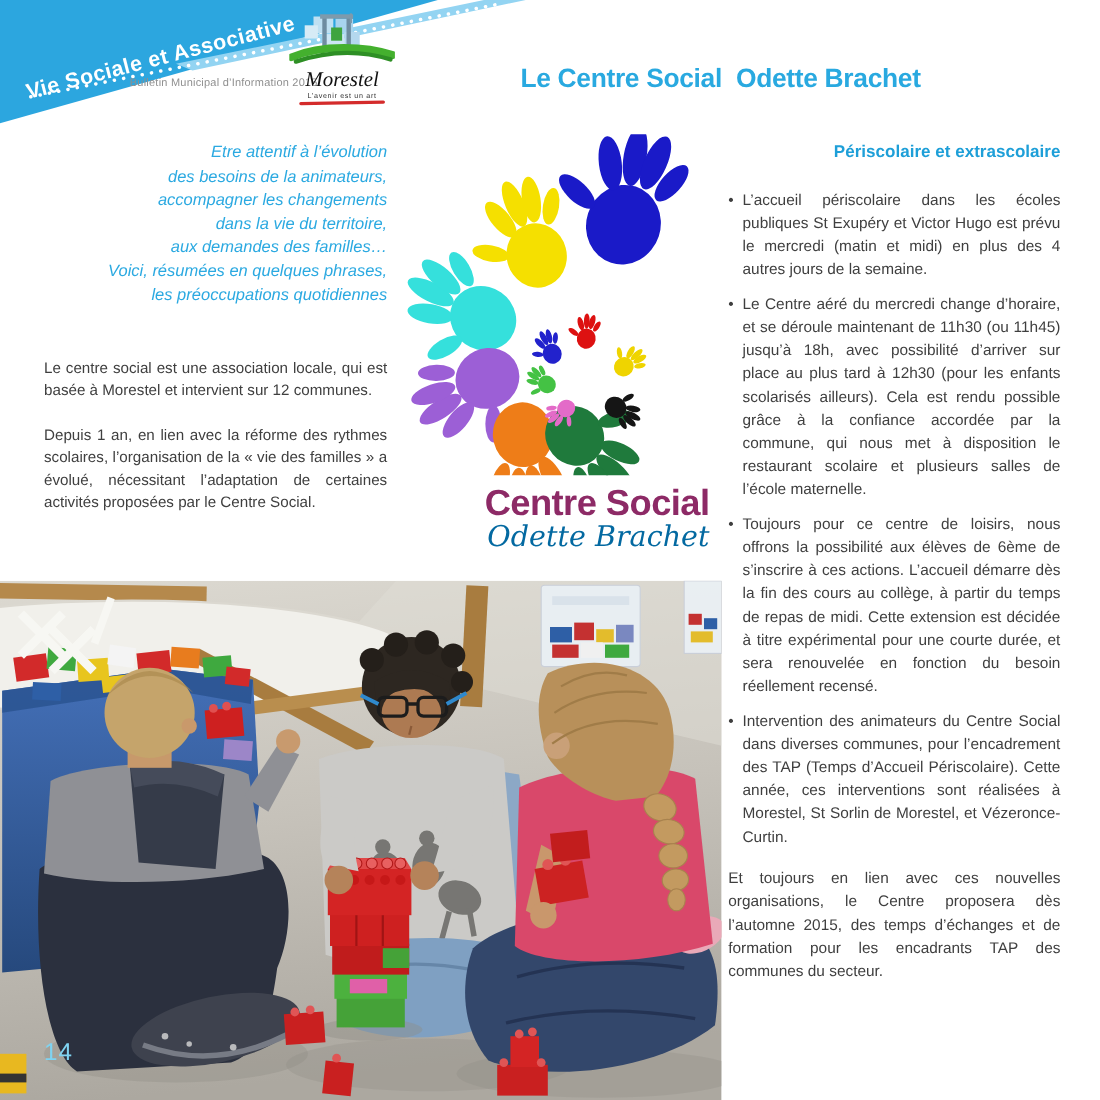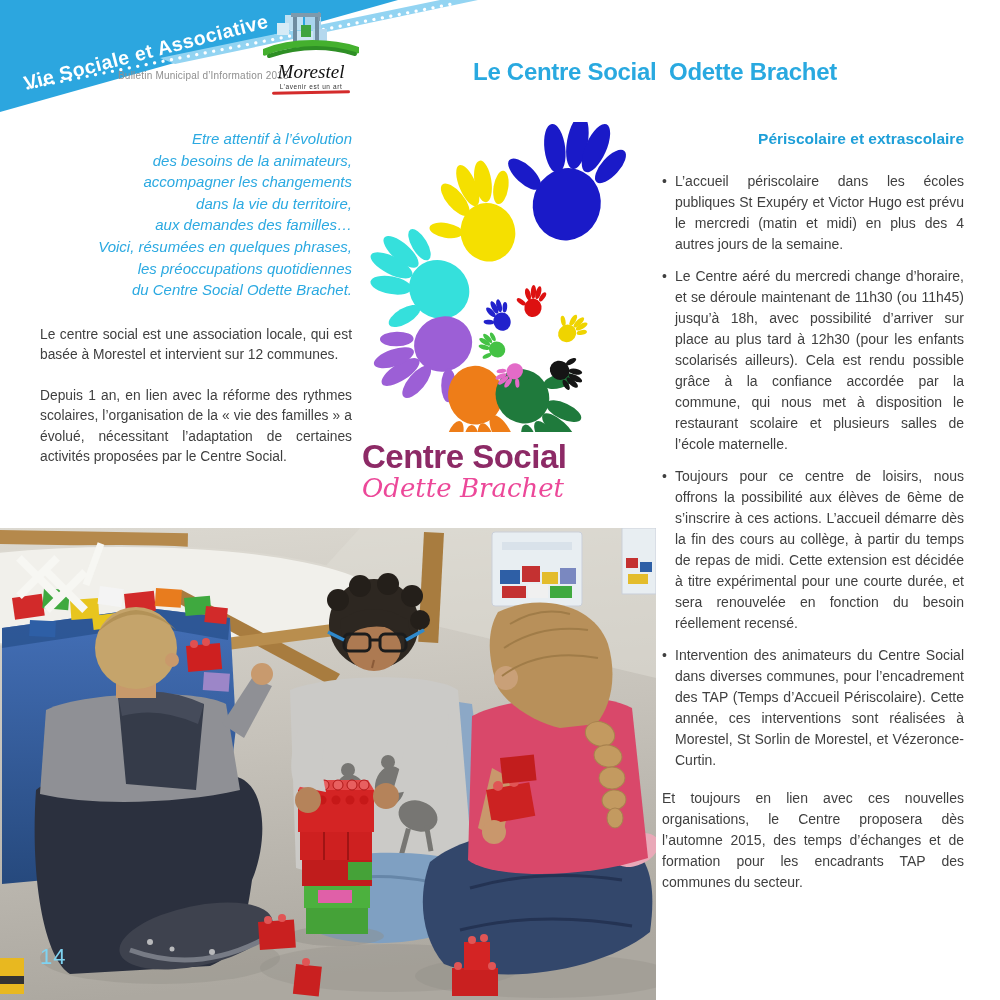--- a/index.html
+++ b/index.html
@@ -19,23 +19,23 @@
   #page-title{left:450px;top:58px;width:410px;text-align:center;font-size:24px;font-weight:bold;
               color:#29a9e0;letter-spacing:-.3px;white-space:pre;}
 
   
   #quote{left:40px;top:128px;width:312px;text-align:right;font-style:italic;
          color:#2ba9e1;font-size:15px;line-height:21.6px;}
   #left-paras{left:40px;top:325px;width:312px;font-size:13.8px;line-height:20.4px;text-align:justify;}
   #left-paras .para{margin:0 0 20px 0;}
 
   
-  #centre-logo{left:362px;top:122px;width:283px;height:398px;text-align:left;}
+  #centre-logo{left:362px;top:122px;width:283px;height:398px;text-align:right;}
   #centre-logo-title{font-size:33px;font-weight:bold;color:#8d2a66;letter-spacing:-.5px;line-height:1;margin-top:318px;}
-  #centre-logo-sub{font-family:"DejaVu Serif",serif;font-style:italic;font-size:26px;color:#ec4899;line-height:1.2;}
+  #centre-logo-sub{font-family:"DejaVu Serif",serif;font-style:italic;font-size:26px;color:#0369a1;line-height:1.2;}
   #hands-svg{left:0;top:0;}
 
   
   #right-col{left:662px;top:128px;width:302px;font-size:14px;line-height:21px;text-align:justify;}
   #right-heading{font-size:15.5px;font-weight:bold;color:#1e9fd8;text-align:right;margin-bottom:22px;}
   #right-col ul{list-style:none;margin:0;padding:0;}
   #right-col li{position:relative;padding-left:13px;margin-bottom:11px;}
   #right-col li::before{content:"\2022";position:absolute;left:0;top:0;}
   #closing{margin-top:17px;}
 
@@ -79,21 +79,20 @@
 <div id="page-title" class="abs">Le Centre Social  Odette Brachet</div>
 
 <div id="quote" class="abs">
   <div>Etre attentif à l’évolution</div>
   <div>des besoins de la animateurs,</div>
   <div>accompagner les changements</div>
   <div>dans la vie du territoire,</div>
   <div>aux demandes des familles…</div>
   <div>Voici, résumées en quelques phrases,</div>
   <div>les préoccupations quotidiennes</div>
-  <div>du Centre Social Odette Brachet.</div>
 </div>
 
 <div id="left-paras" class="abs">
   <p class="para">Le centre social est une association locale, qui est basée à Morestel et intervient sur 12 communes.</p>
   <p class="para">Depuis 1 an, en lien avec la réforme des rythmes scolaires, l’organisation de la « vie des familles » a évolué, nécessitant l’adaptation de certaines activités proposées par le Centre Social.</p>
 </div>
 
 <div id="centre-logo" class="abs">
   <svg id="hands-svg" class="abs" width="283" height="310" viewBox="0 0 283 310">
     <defs>

